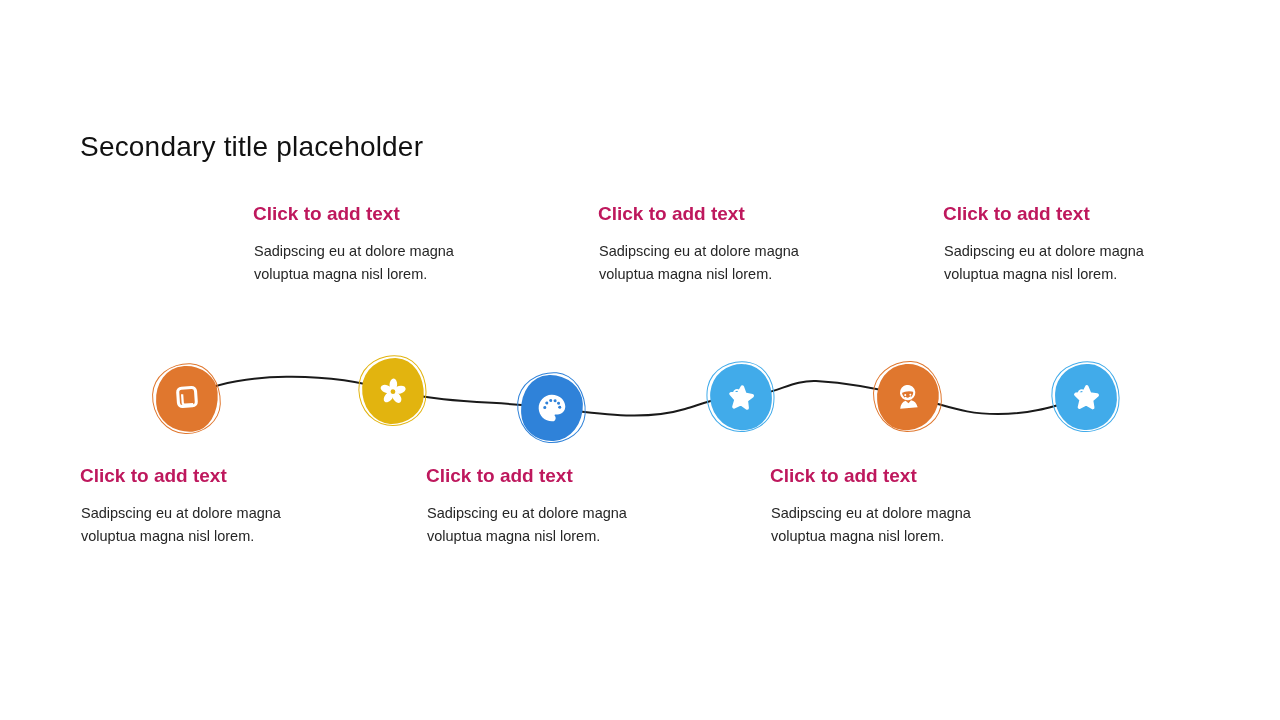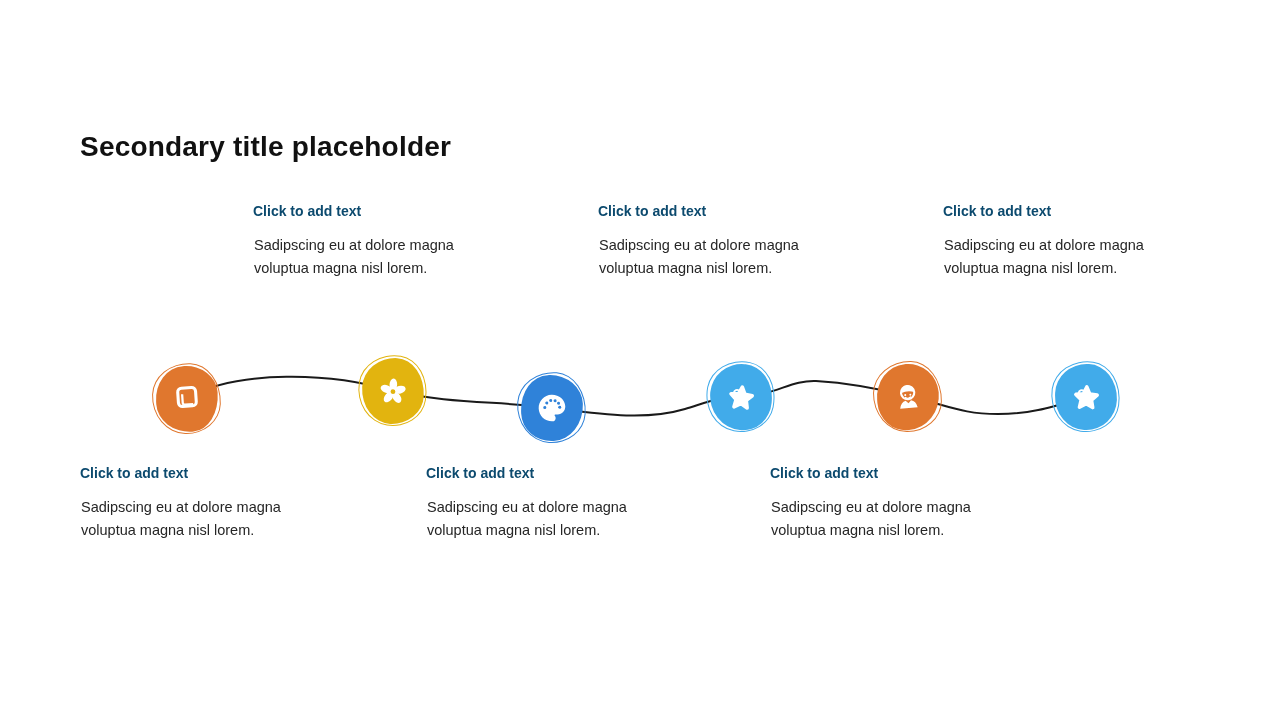--- a/index.html
+++ b/index.html
@@ -4,25 +4,25 @@
 <style>
   html,body{margin:0;padding:0;}
   body{
     width:1280px;height:720px;position:relative;overflow:hidden;
     background:#ffffff;
     font-family:"Liberation Sans","DejaVu Sans",sans-serif;
     color:#1b1b1b;
   }
   .slide-title{
     position:absolute;left:80px;top:131px;margin:0;
-    font-size:28px;font-weight:bold;letter-spacing:.2px;color:#111;
+    font-size:28px;font-weight:normal;letter-spacing:.2px;color:#111;
   }
   .text-block{position:absolute;width:238px;}
   .text-block h3{
-    margin:0 0 15px 0;font-size:14px;font-weight:bold;color:#0c4a6e;
+    margin:0 0 15px 0;font-size:19px;font-weight:bold;color:#be185d;
   }
   .text-block p{
     margin:1px;font-size:14.5px;line-height:23px;color:#262626;
   }
   .tb-top-1{left:253px;top:203px;}
   .tb-top-2{left:598px;top:203px;}
   .tb-top-3{left:943px;top:203px;}
   .tb-bot-1{left:80px;top:465px;}
   .tb-bot-2{left:426px;top:465px;}
   .tb-bot-3{left:770px;top:465px;}

